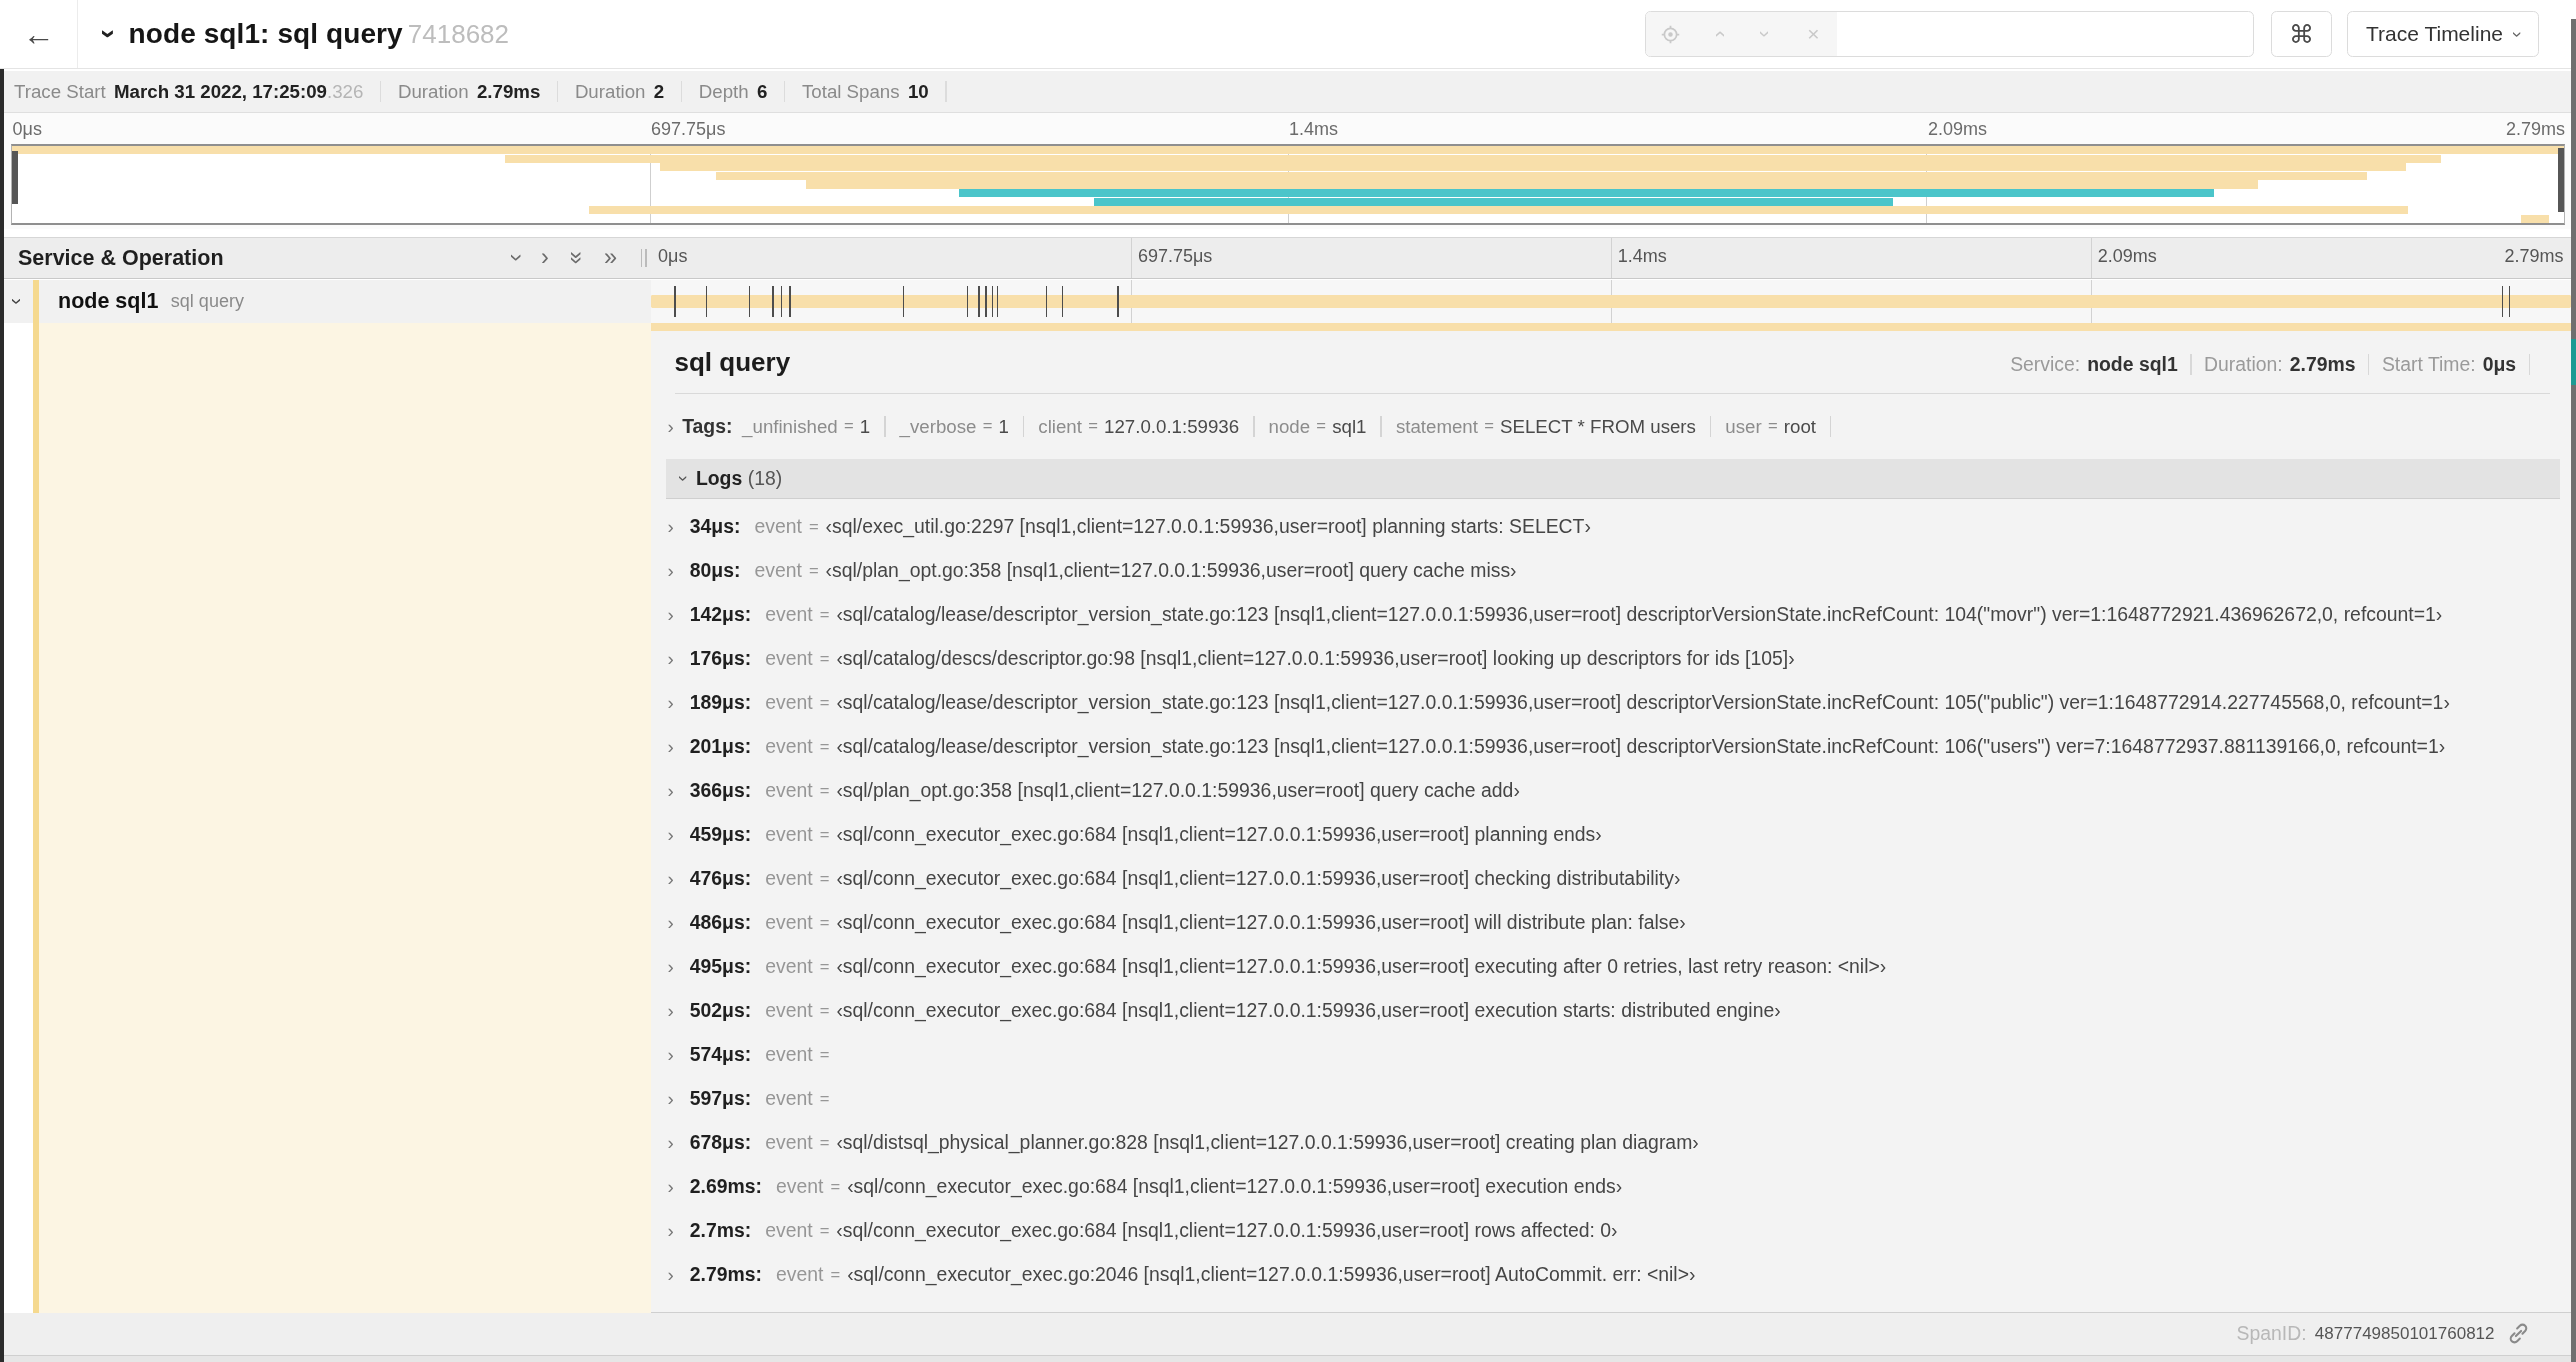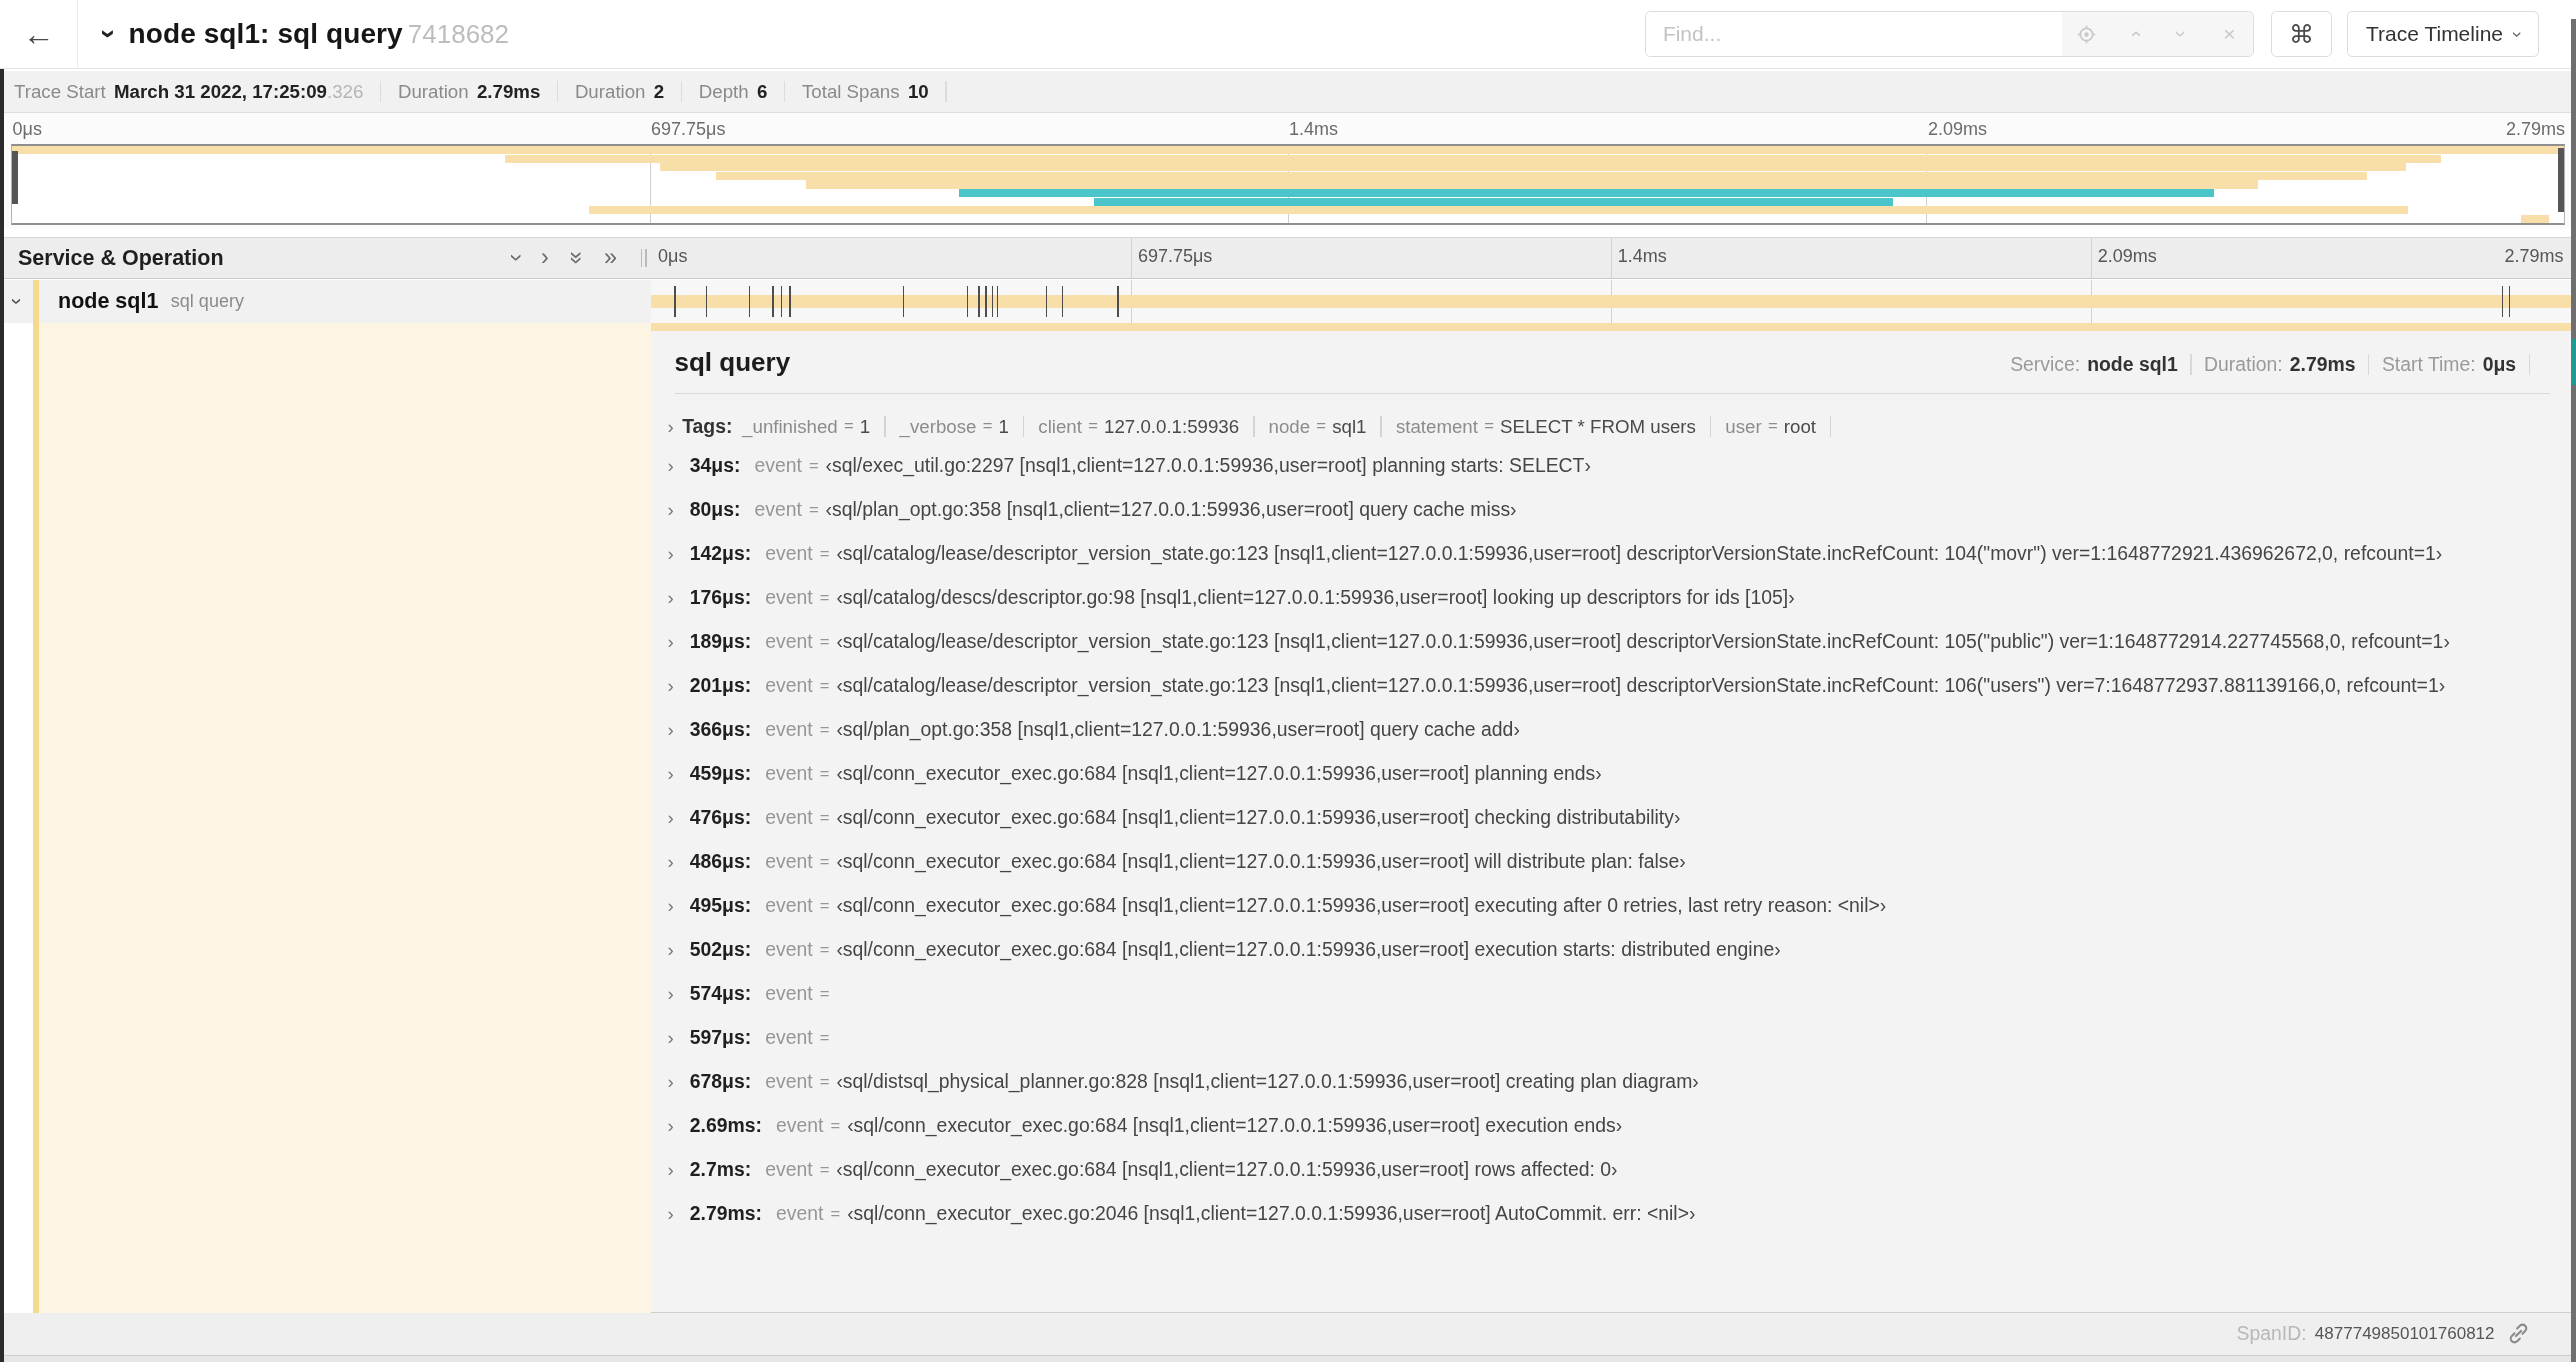--- a/index.html
+++ b/index.html
@@ -148,21 +148,20 @@
     <div class="back-btn">
       <span>←</span>
     </div>
     <div class="title-wrap">
       <span class="title-chevron chev">›</span>
       <span class="trace-title">node sql1: sql query</span>
       <span class="trace-id">7418682</span>
     </div>
     <div class="top-spacer"></div>
     <div class="find-group">
-      <input class="find-input" placeholder="Find..." style="">
       <div class="find-tools">
         <span class="find-tool">
           <svg width="21" height="21" viewBox="0 0 24 24" fill="none" stroke="#c9c9c9" stroke-width="2">
             <circle cx="12" cy="12" r="7"></circle>
               <circle cx="12" cy="12" r="1.6" fill="#c9c9c9"></circle>
             <path d="M12 2v3M12 19v3M2 12h3M19 12h3"></path>
           </svg>
         </span>
         <span class="find-tool chev-up">›</span>
         <span class="find-tool chev">›</span>
@@ -404,20 +403,25 @@
 
             <span class="tag-item">
               <span class="tag-key">user</span>
               <span class="tag-eq">=</span>
               <span class="tag-value">root</span>
             </span>
             <span class="tag-sep"></span>
           </span>
       </div>
 
+      <div class="logs-band">
+        <span class="logs-chevron chev">›</span>
+        <span class="logs-label">Logs</span>
+        <span class="logs-count">(18)</span>
+      </div>
 
       <div class="log-list">
 
           <div class="log-row">
             <span class="log-exp">›</span>
             <span class="log-time">34μs:</span>
             <span class="log-field">event</span>
             <span class="log-eq">=</span>
             <span class="log-value">‹sql/exec_util.go:2297 [nsql1,client=127.0.0.1:59936,user=root] planning starts: SELECT›</span>
           </div>

